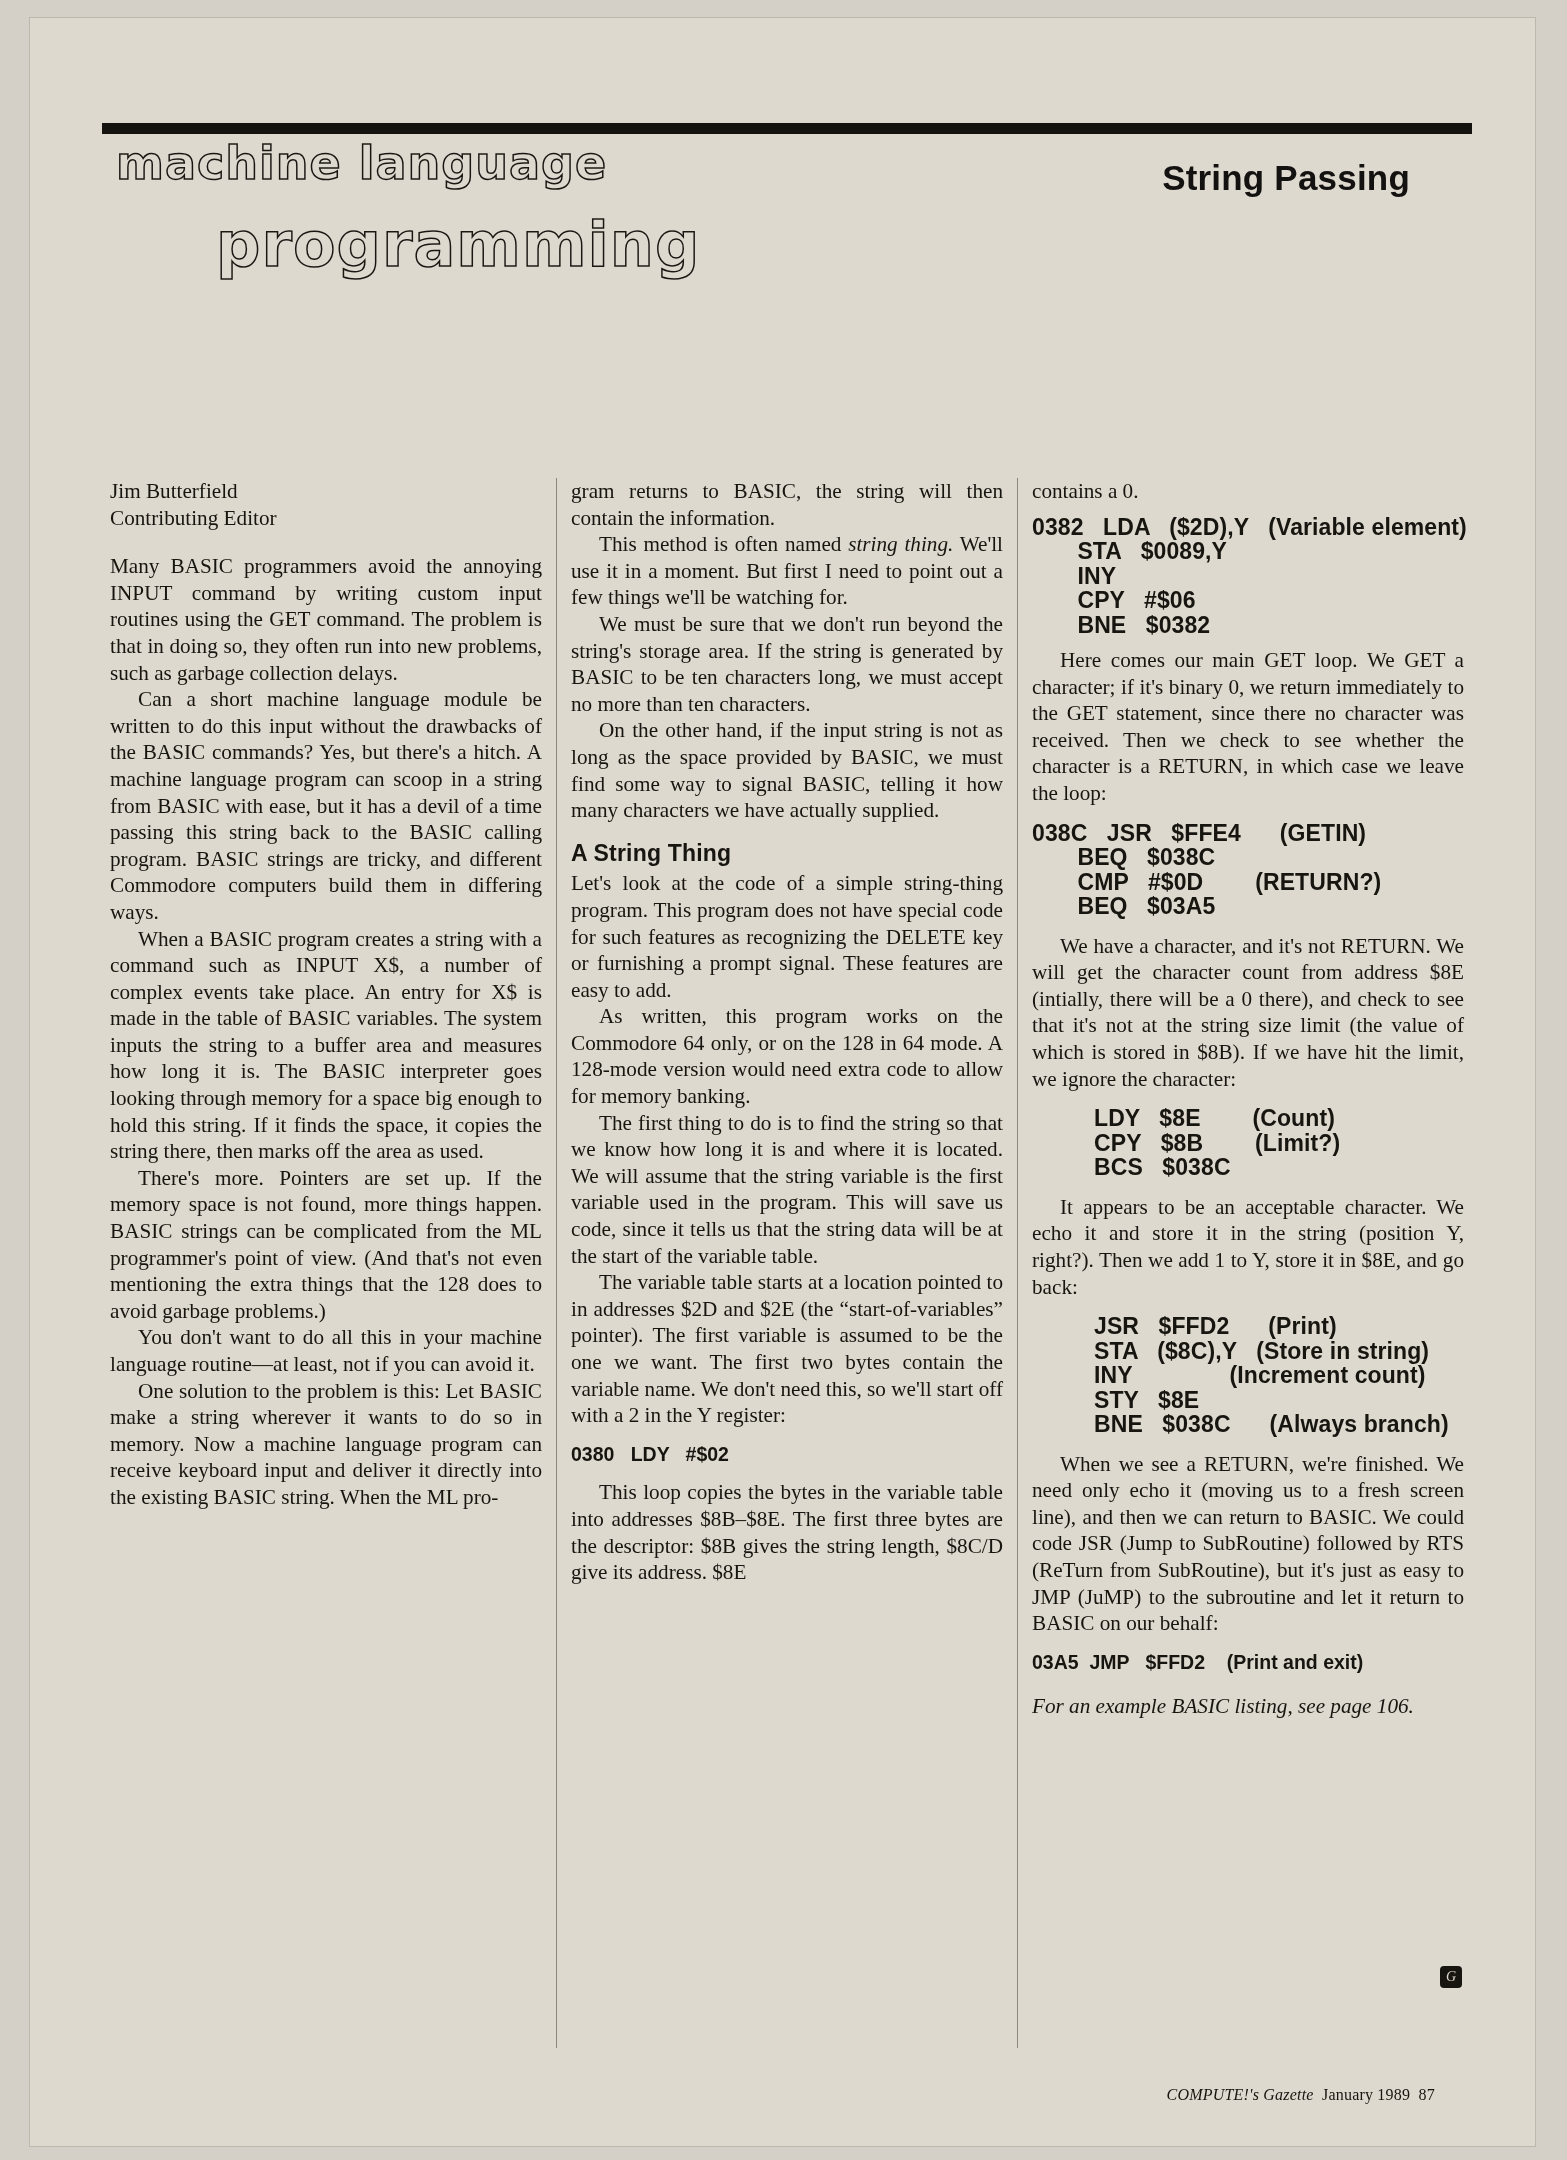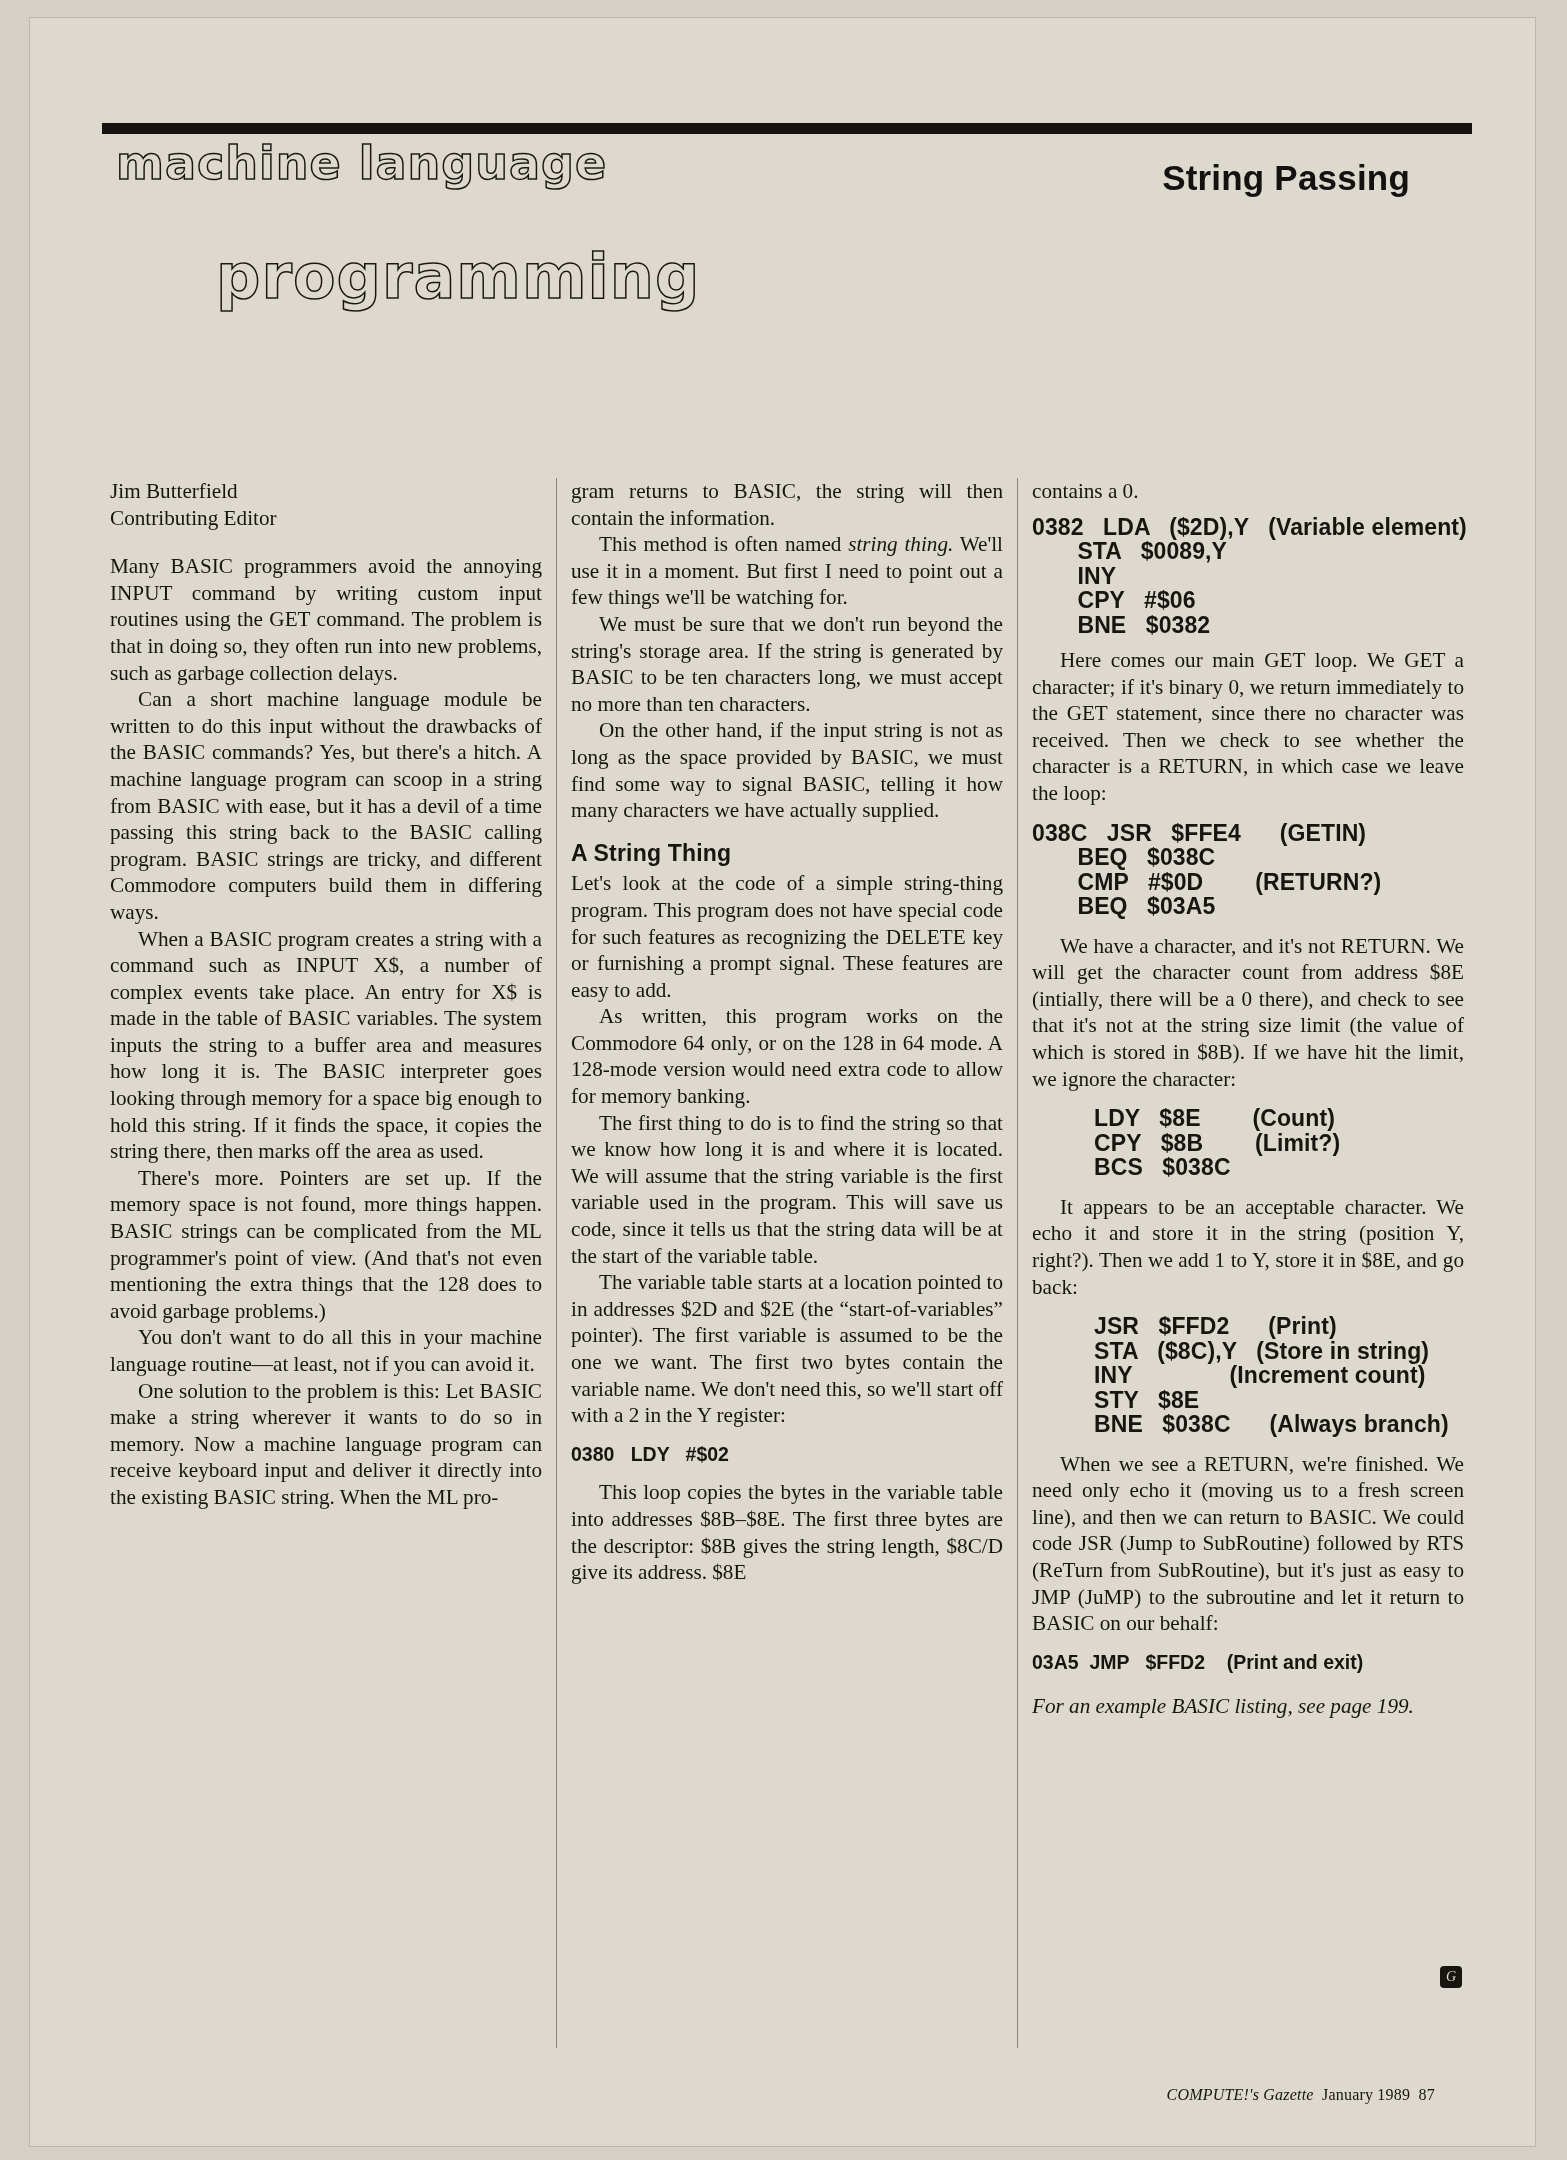--- a/index.html
+++ b/index.html
@@ -61,21 +61,20 @@
   .logo-line2 {
     position: absolute;
     left: 100px;
     top: 72px;
     font-size: 62px;
     letter-spacing: 1px;
     font-family: "DejaVu Sans", sans-serif;
     font-weight: 700;
     -webkit-text-stroke: 1.5px #1a1713;
     color: transparent;
-    margin-top: 32px;
   }
   .section-title {
     position: absolute;
     right: 125px;
     top: 140px;
     font-size: 35px;
     font-weight: 600;
     color: #141210;
     letter-spacing: 0.2px;
   }
@@ -268,21 +267,21 @@
           <div class="row">STA   ($8C),Y   (Store in string)</div>
           <div class="row">INY               (Increment count)</div>
           <div class="row">STY   $8E</div>
           <div class="row">BNE   $038C      (Always branch)</div>
         </div>
 
         <p>When we see a RETURN, we're finished. We need only echo it (moving us to a fresh screen line), and then we can return to BASIC. We could code JSR (Jump to SubRoutine) followed by RTS (ReTurn from SubRoutine), but it's just as easy to JMP (JuMP) to the subroutine and let it return to BASIC on our behalf:</p>
 
         <div class="code-inline-line">03A5  JMP   $FFD2    (Print and exit)</div>
 
-        <div class="closing">For an example BASIC listing, see page 199.</div>
+        <div class="closing">For an example BASIC listing, see page 106.</div>
 
         <div class="endmark">G</div>
       </div>
 
     </div>
 
     <div class="footer">
       <span class="mag">COMPUTE!'s Gazette</span>&nbsp;&nbsp;<span>January 1989</span>&nbsp;&nbsp;<span>87</span>
     </div>
 

